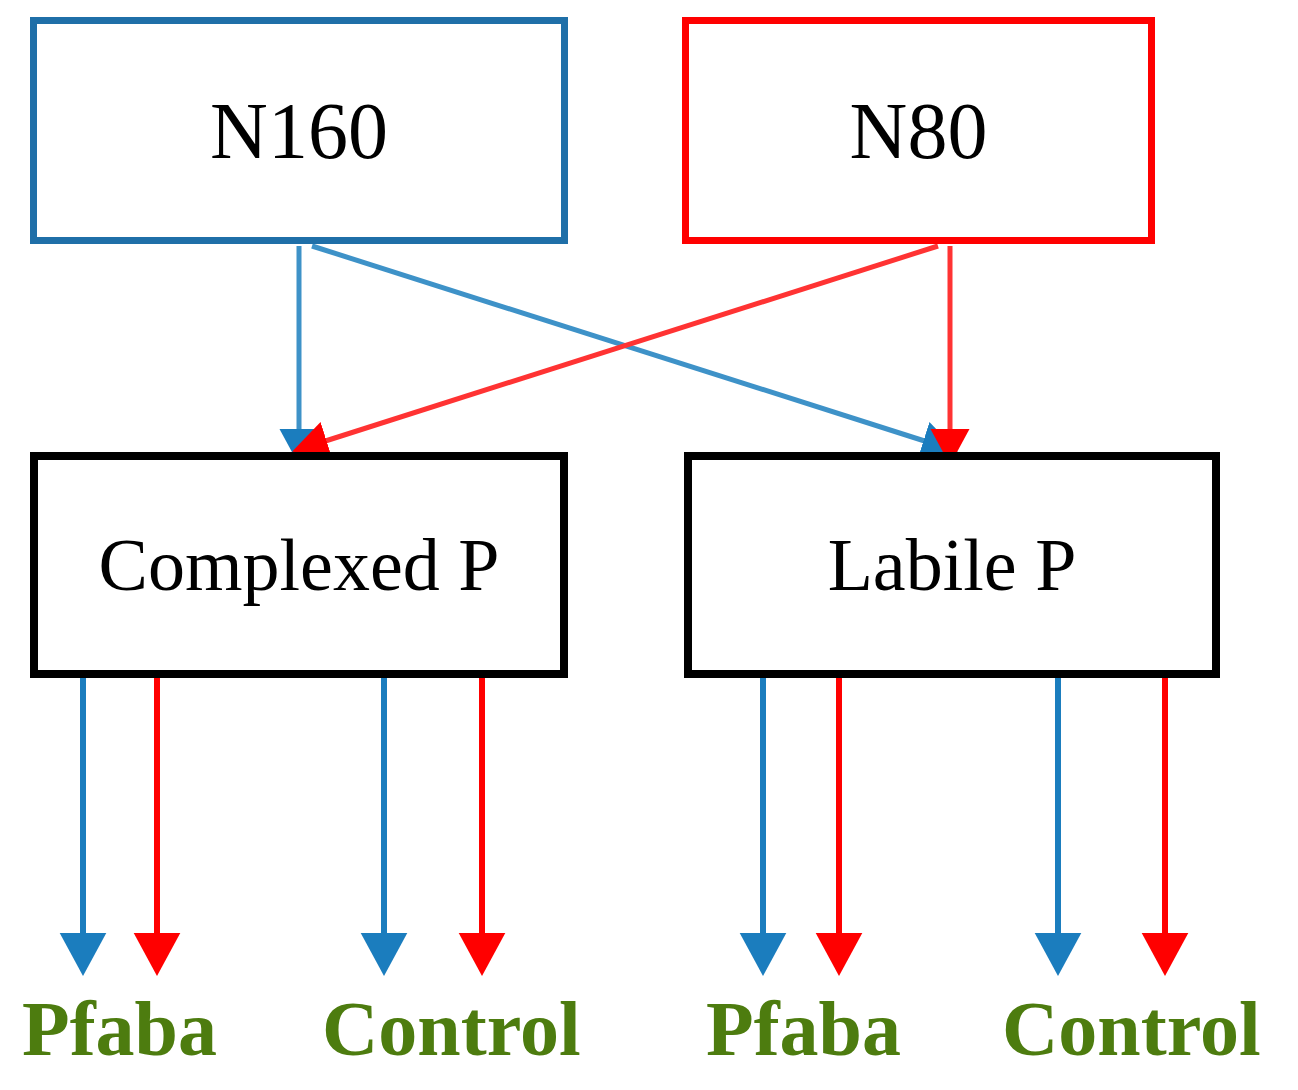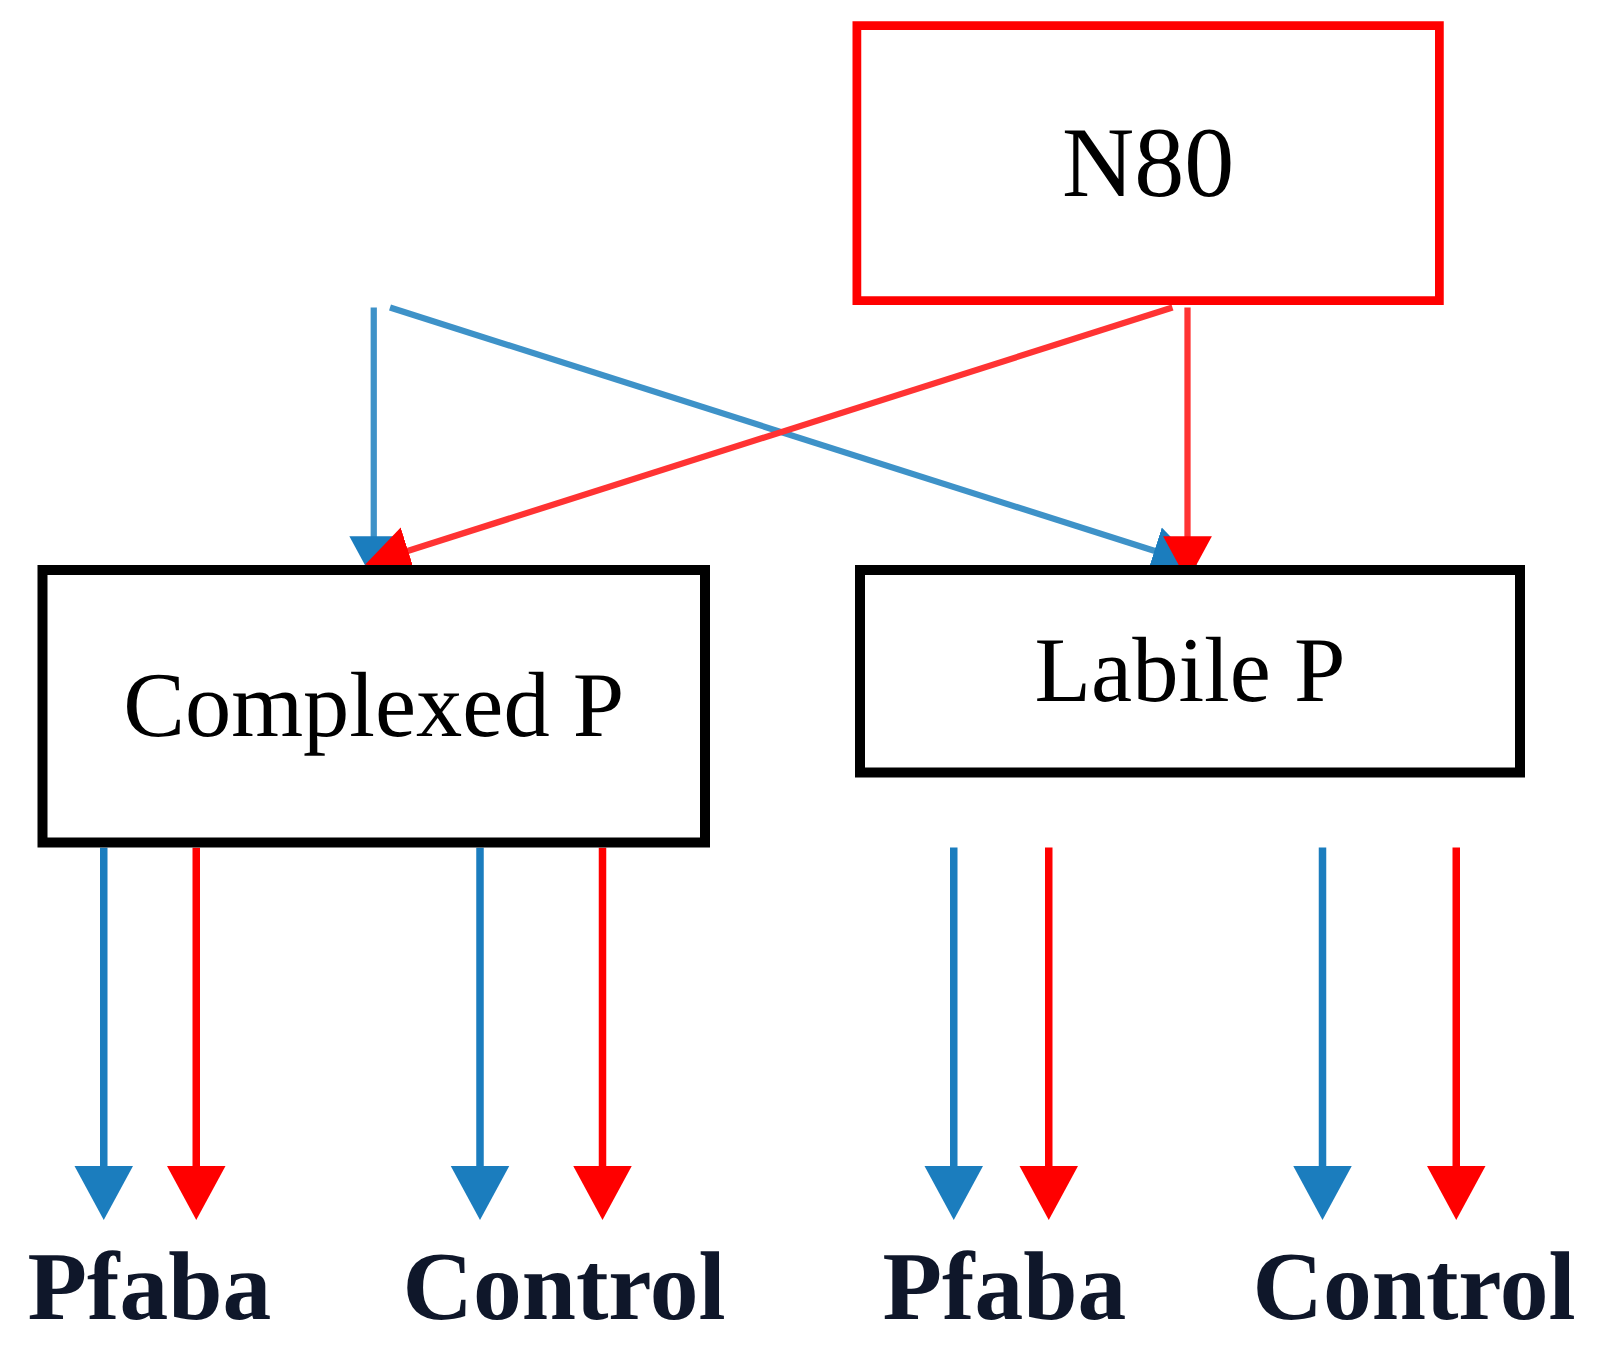--- a/index.html
+++ b/index.html
@@ -64,34 +64,34 @@
     left: 30px;
     top: 452px;
     width: 538px;
     height: 226px;
     border: 8px solid #000000;
   }
   #node-labile {
     left: 684px;
     top: 452px;
     width: 536px;
-    height: 170px;
+    height: 226px;
     border: 8px solid #000000;
   }
   #node-complexed .node-label,
   #node-labile .node-label {
     font-size: 74px;
   }
   
   .outcome {
     position: absolute;
     font-family: "Liberation Serif", "DejaVu Serif", serif;
     font-weight: bold;
     font-size: 78px;
-    color: #0f172a;
+    color: #4d7c0f;
     line-height: 1;
     white-space: nowrap;
     bottom: 22px;
   }
   #outcome-0 { left: 22px; }
   #outcome-1 { left: 322px; }
   #outcome-2 { left: 706px; }
   #outcome-3 { left: 1002px; }
 </style>
 </head>
@@ -127,20 +127,23 @@
     <line x1="157" y1="678" x2="157" y2="946" stroke="#FF0000" stroke-width="6" marker-end="url(#ah-red)"></line>
     <line x1="384" y1="678" x2="384" y2="946" stroke="#1B7DBE" stroke-width="6" marker-end="url(#ah-blue)"></line>
     <line x1="482" y1="678" x2="482" y2="946" stroke="#FF0000" stroke-width="6" marker-end="url(#ah-red)"></line>
 
     <line x1="763" y1="678" x2="763" y2="946" stroke="#1B7DBE" stroke-width="6" marker-end="url(#ah-blue)"></line>
     <line x1="839" y1="678" x2="839" y2="946" stroke="#FF0000" stroke-width="6" marker-end="url(#ah-red)"></line>
     <line x1="1058" y1="678" x2="1058" y2="946" stroke="#1B7DBE" stroke-width="6" marker-end="url(#ah-blue)"></line>
     <line x1="1165" y1="678" x2="1165" y2="946" stroke="#FF0000" stroke-width="6" marker-end="url(#ah-red)"></line>
   </svg>
 
+  <div class="node" id="node-n160">
+    <span class="node-label">N160</span>
+  </div>
 
   <div class="node" id="node-n80">
     <span class="node-label">N80</span>
   </div>
 
   <div class="node" id="node-complexed">
     <span class="node-label">Complexed P</span>
   </div>
 
   <div class="node" id="node-labile">

